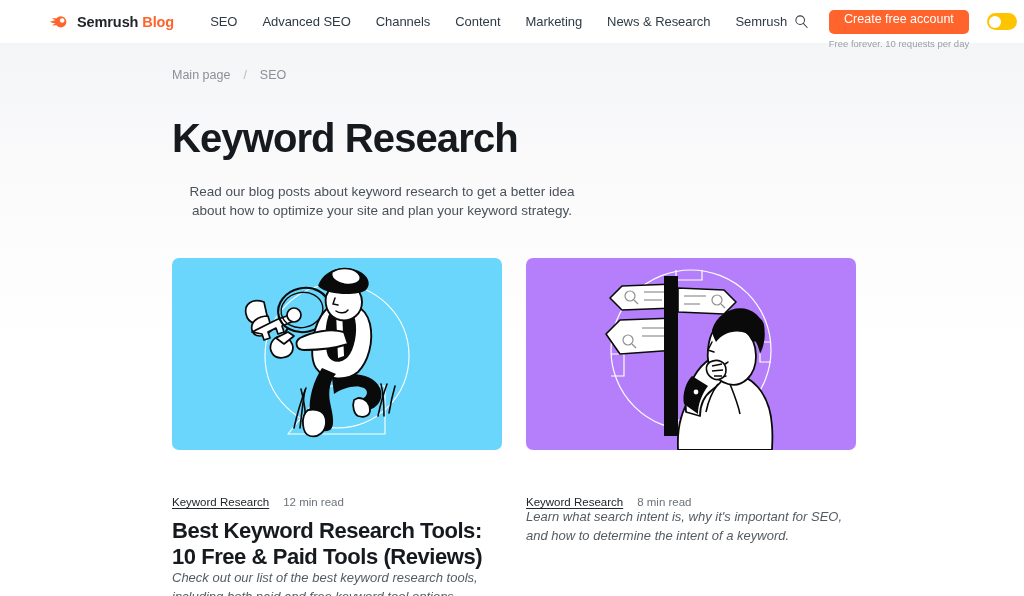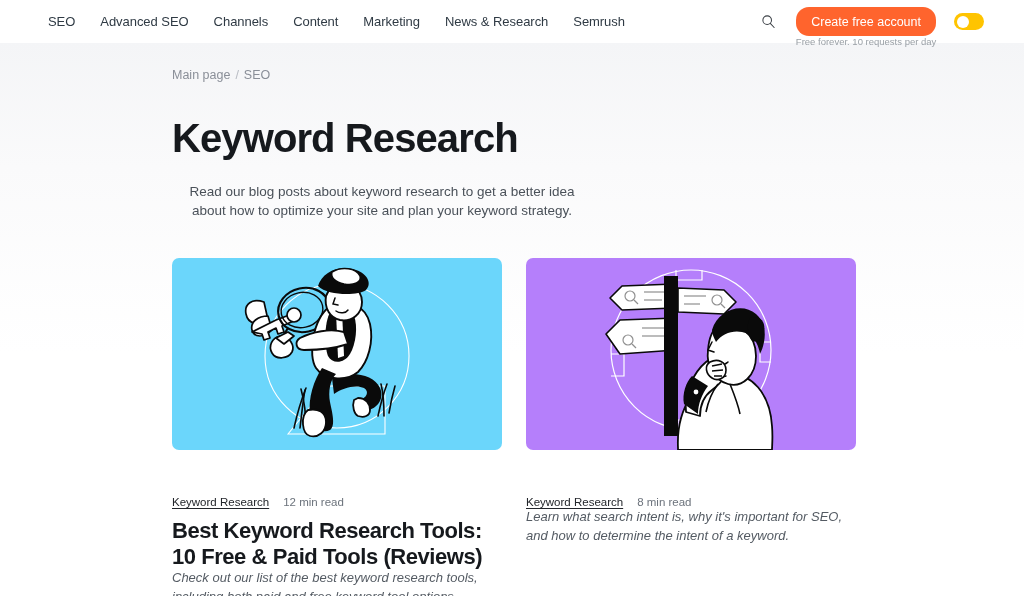--- a/index.html
+++ b/index.html
@@ -73,25 +73,25 @@
     cursor: pointer;
     margin-right: 14px;
   }
   .search-btn svg { display: block; }
 
   .cta-wrap { position: relative; }
   .cta-btn {
     background: #FF642D;
     color: #ffffff;
     border: none;
-    border-radius: 13px;
+    border-radius: 5px;
     font-family: inherit;
     font-size: 12.5px;
     font-weight: normal;
-    padding: 9px 15px 8px;
+    padding: 3px 15px 8px;
     cursor: pointer;
     white-space: nowrap;
     line-height: 1;
   }
   .cta-note {
     position: absolute;
     top: 29px;
     left: 50%;
     transform: translateX(-50%);
     font-size: 9.5px;
@@ -127,21 +127,21 @@
     width: 1024px;
     padding-left: 172px;
     padding-right: 120px;
   }
 
   .breadcrumb {
     padding-top: 25px;
     font-size: 12.5px;
     color: #8A8F98;
     display: flex;
-    gap: 5px;
+    gap: 13px;
   }
   .breadcrumb a { color: #8A8F98; text-decoration: none; cursor: pointer; }
   .breadcrumb .sep { color: #B8BCC3; }
   .breadcrumb .current { color: #8A8F98; cursor: pointer; }
 
   .page-title {
     margin-top: 34px;
     font-size: 40px;
     font-weight: bold;
     letter-spacing: -0.9px;
@@ -206,20 +206,30 @@
     line-height: 1.42;
     color: #545B63;
     font-style: italic;
   }
 </style>
 </head>
 <body>
 
 <div class="header">
 
+  <div class="brand">
+    <svg class="brand-mark" viewBox="0 0 24 24">
+      <path d="M2.2 12.4 C4.6 11.2 7.6 10.4 10 10.2 L10 14.6 C7.6 14.4 4.6 13.6 2.2 12.4 Z" fill="#FF642D"></path>
+      <path d="M4.5 8.4 C6.6 8.2 8.6 8.3 10.2 8.7 L9.4 11.2 C7.6 10.3 5.8 9.3 4.5 8.4 Z" fill="#FF642D"></path>
+      <path d="M4.5 16.4 C6.6 16.6 8.6 16.5 10.2 16.1 L9.4 13.6 C7.6 14.5 5.8 15.5 4.5 16.4 Z" fill="#FF642D"></path>
+      <circle cx="14.6" cy="12.4" r="6.4" fill="#FF642D"></circle>
+      <circle cx="16.2" cy="10.9" r="2.6" fill="#ffffff"></circle>
+    </svg>
+    <span class="brand-text"><span>Semrush</span> <span class="brand-blog">Blog</span></span>
+  </div>
 
   <nav class="nav">
     <span class="nav-item">SEO</span>
     <span class="nav-item">Advanced SEO</span>
     <span class="nav-item">Channels</span>
     <span class="nav-item">Content</span>
     <span class="nav-item">Marketing</span>
     <span class="nav-item">News &amp; Research</span>
     <span class="nav-item">Semrush</span>
   </nav>

